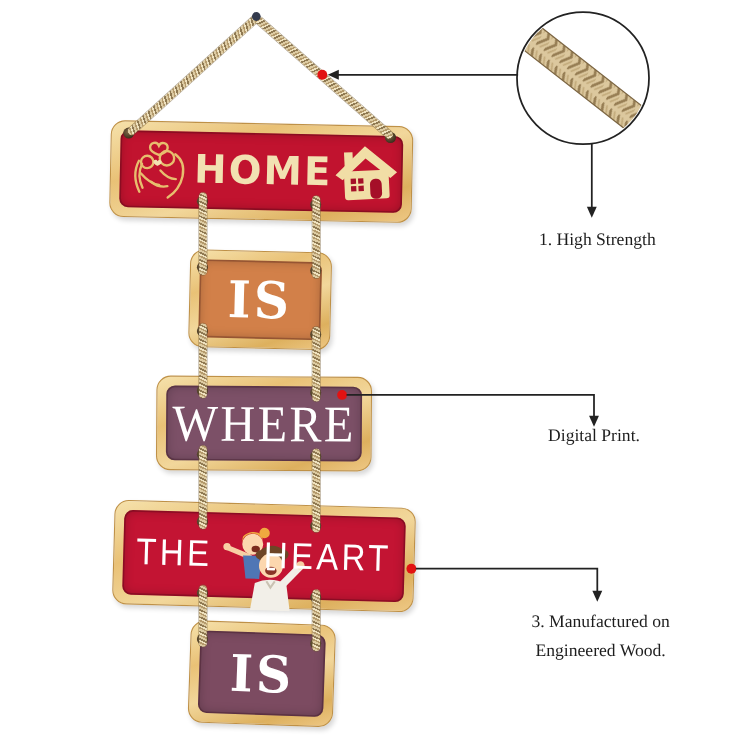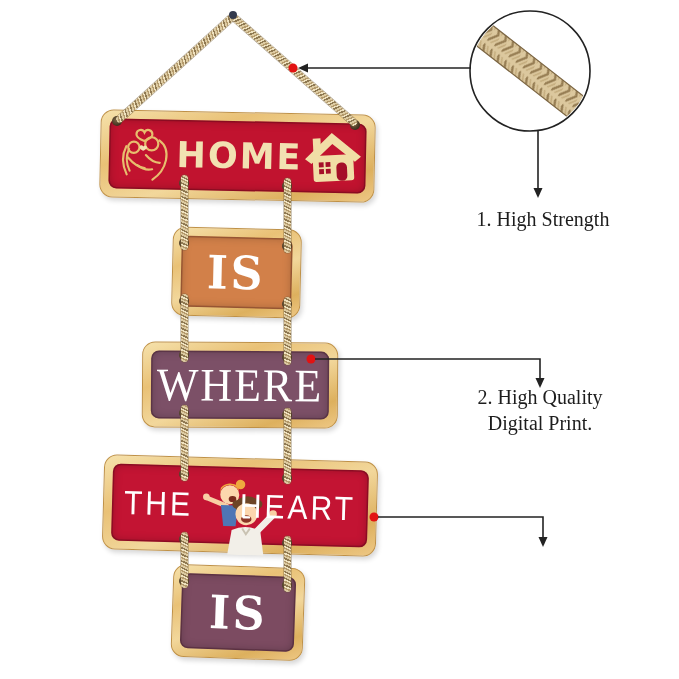--- a/index.html
+++ b/index.html
@@ -22,21 +22,21 @@
   .plank-inner{position:absolute;inset:8px;border-radius:8px;display:flex;align-items:center;justify-content:center;
          box-shadow:inset 0 0 0 1.5px rgba(40,0,10,.25), inset 0 0 10px rgba(0,0,0,.25);}
   .lbl{white-space:nowrap;}
   .lbl-home{font-family:"DejaVu Sans",sans-serif;font-weight:bold;font-size:35px;letter-spacing:2px;transform:scaleY(1.02);}
   .lbl-is{font-family:"DejaVu Serif",serif;font-weight:bold;font-size:46px;letter-spacing:3px;transform:scaleX(.96);}
   .lbl-where{font-family:"Liberation Serif",serif;font-size:44px;letter-spacing:2px;transform:scaleY(1.06);}
   .lbl-thin{font-family:"Liberation Sans",sans-serif;font-weight:400;font-size:30px;letter-spacing:3px;transform:scaleY(1.12);}
 
   
   .overlay{position:absolute;left:0;top:0;z-index:5;pointer-events:none;}
-  .note{position:absolute;z-index:6;text-align:center;font-size:20px;line-height:26px;color:#1d1d1d;font-family:Liberation Serif, serif;}
+  .note{position:absolute;z-index:6;text-align:center;font-size:16px;line-height:26px;color:#1d1d1d;font-family:Liberation Serif, serif;}
 
   .ropes,.holes,.planks{position:absolute;inset:0;}
   .ropes{z-index:4;}
 </style>
 </head>
 <body>
 
 <div id="stage">
 
   <div class="ropes">
@@ -190,17 +190,20 @@
 
     <circle cx="374" cy="517" r="4.5" fill="#E21212"></circle>
     <polyline points="378,517 543,517 543,538" fill="none" stroke="#222222" stroke-width="1.6"></polyline>
     <polygon points="543,547 538.5,537 547.5,537" fill="#222222"></polygon>
   </svg>
 
   <div class="note" style="left:433px;top:206px;width:220px;">
     <div>1. High Strength</div>
   </div>
   <div class="note" style="left:430px;top:384px;width:220px;">
-    <div>2. High Quality</div>
     <div>Digital Print.</div>
   </div>
+  <div class="note" style="left:426px;top:553px;width:240px;">
+    <div>3. Manufactured on</div>
+    <div>Engineered Wood.</div>
+  </div>
 
 </div>
 
 </body></html>

